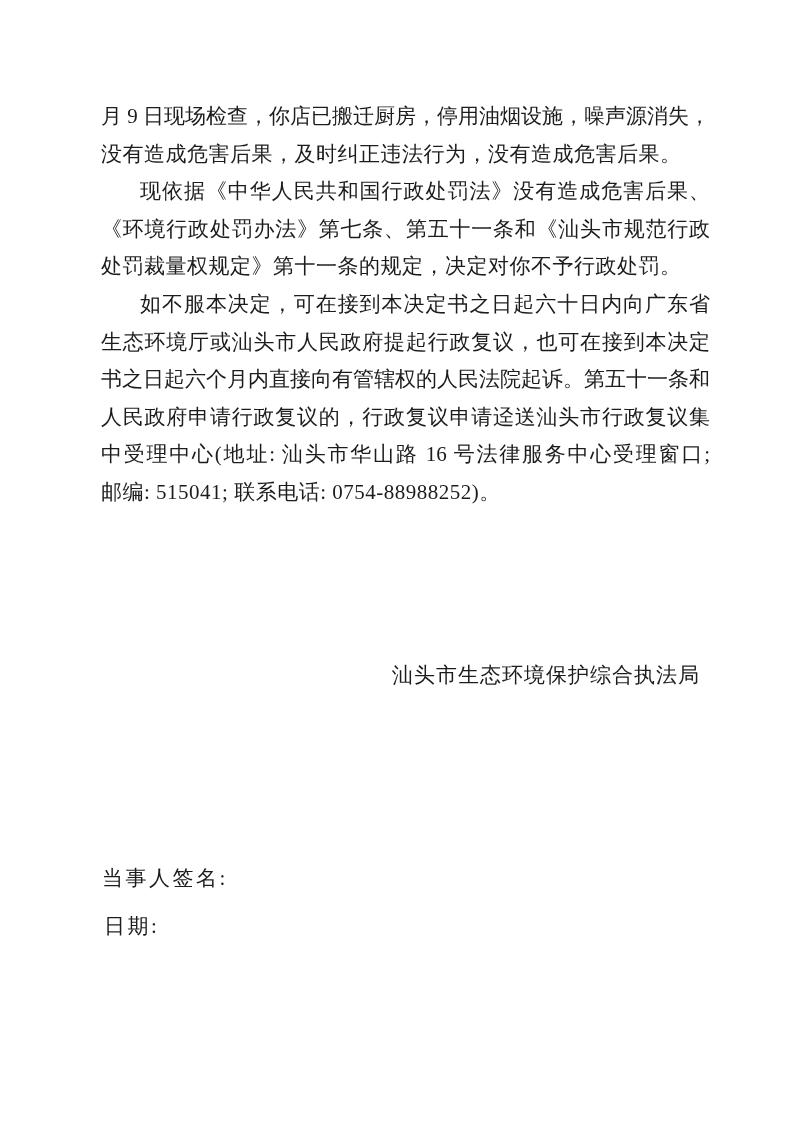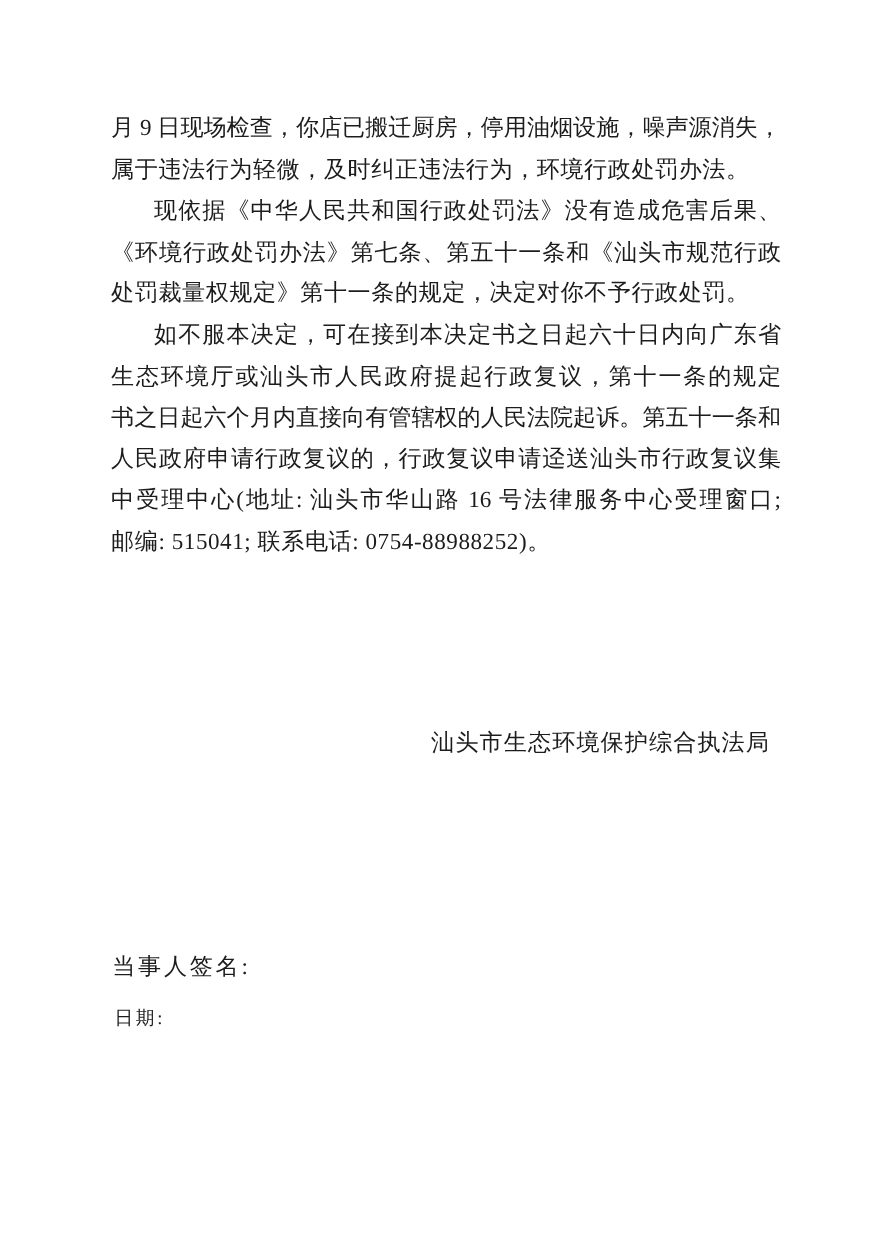--- a/index.html
+++ b/index.html
@@ -65,46 +65,46 @@
     left: 102px;
     top: 864px;
     font-size: 21px;
     letter-spacing: 2.5px;
     line-height: 28px;
   }
   .signer-date {
     position: absolute;
     left: 104px;
     top: 912px;
-    font-size: 17px;
+    font-size: 21px;
     letter-spacing: 2.5px;
     line-height: 28px;
   }
   
   .page-number {
     position: absolute;
     left: 106px;
     top: 1044px;
     font-size: 20px;
     line-height: 22px;
   }
 </style>
 </head>
 <body>
 
 <div class="page">
 
   <div class="doc-body">
     <div class="doc-line">月 9 日现场检查，你店已搬迁厨房，停用油烟设施，噪声源消失，</div>
-    <div class="doc-line para-end">属于违法行为轻微，及时纠正违法行为，环境行政处罚办法。</div>
+    <div class="doc-line para-end">没有造成危害后果，及时纠正违法行为，没有造成危害后果。</div>
     <div class="doc-line indent">现依据《中华人民共和国行政处罚法》没有造成危害后果、</div>
     <div class="doc-line">《环境行政处罚办法》第七条、第五十一条和《汕头市规范行政</div>
     <div class="doc-line para-end">处罚裁量权规定》第十一条的规定，决定对你不予行政处罚。</div>
     <div class="doc-line indent">如不服本决定，可在接到本决定书之日起六十日内向广东省</div>
-    <div class="doc-line">生态环境厅或汕头市人民政府提起行政复议，第十一条的规定</div>
+    <div class="doc-line">生态环境厅或汕头市人民政府提起行政复议，也可在接到本决定</div>
     <div class="doc-line">书之日起六个月内直接向有管辖权的人民法院起诉。第五十一条和</div>
     <div class="doc-line">人民政府申请行政复议的，行政复议申请迳送汕头市行政复议集</div>
     <div class="doc-line">中受理中心(地址: 汕头市华山路 16 号法律服务中心受理窗口;</div>
     <div class="doc-line para-end">邮编: 515041; 联系电话: 0754-88988252)。</div>
   </div>
 
   <div class="signature-block">
     <div class="sig-org">汕头市生态环境保护综合执法局</div>
   </div>
 

